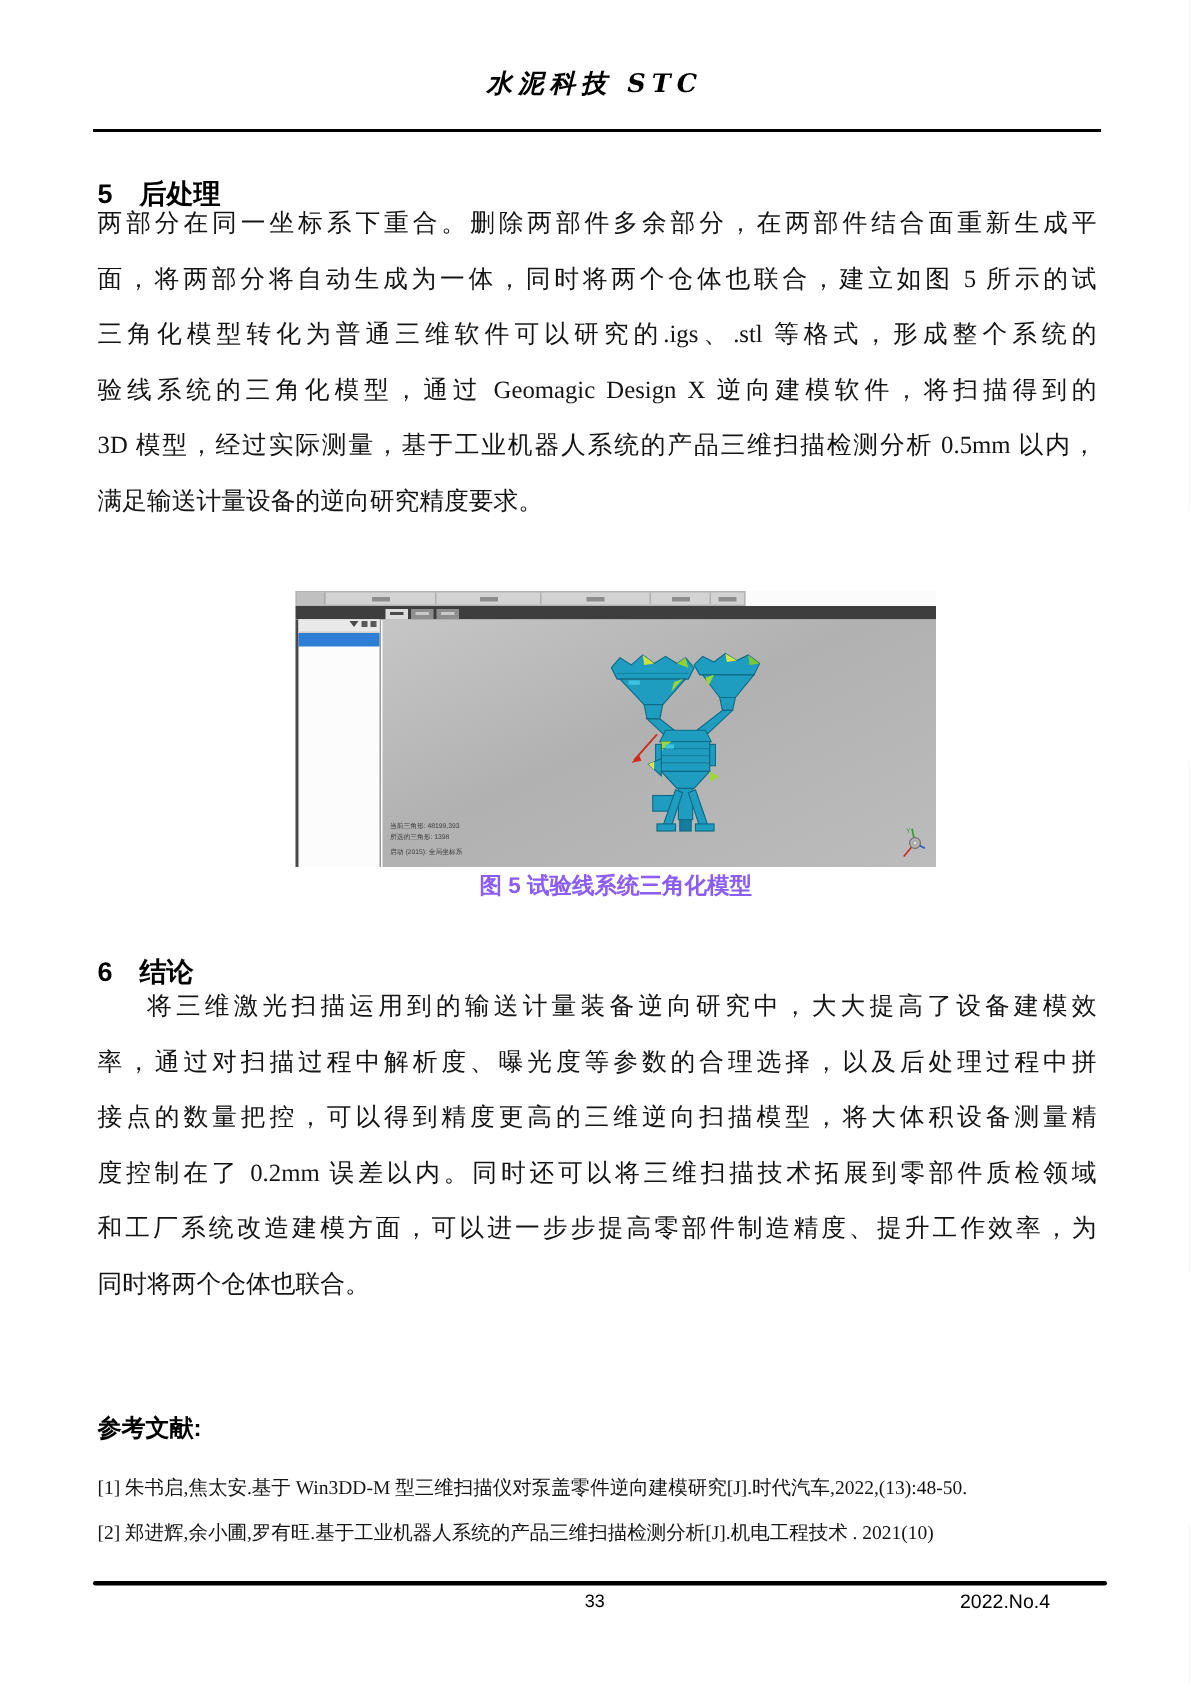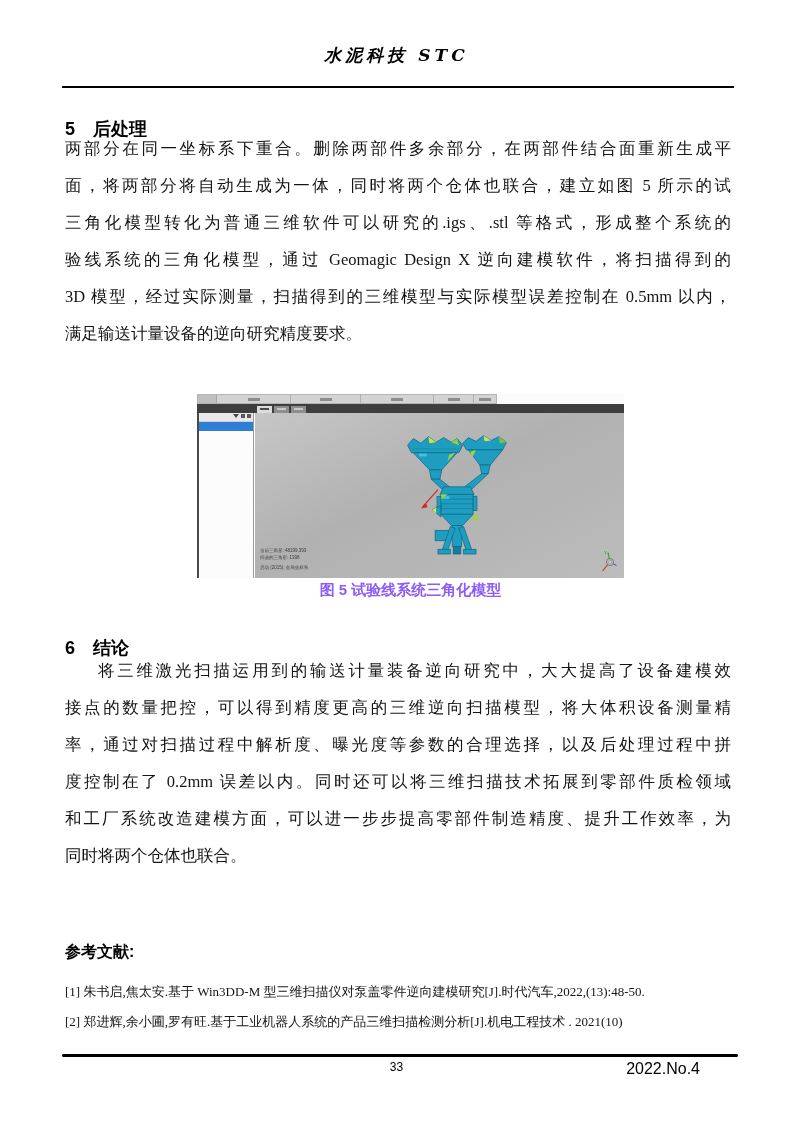--- a/index.html
+++ b/index.html
@@ -68,39 +68,39 @@
   .refs-heading{position:absolute;left:65px;top:942px;font-family:"Liberation Sans",sans-serif;
       font-weight:700;font-size:16px;color:#000;}
   .refs{position:absolute;left:65px;top:977px;width:680px;}
   .ref-item{height:30px;line-height:30px;font-size:13px;white-space:nowrap;color:#141414;}
 
   
   .footer-rule{position:absolute;top:1054px;left:62px;width:676px;height:2.5px;background:#000;border-radius:2px;}
   .footer-page{position:absolute;top:1060px;left:62px;width:669px;text-align:center;
       font-family:"Liberation Sans",sans-serif;font-size:12px;color:#000;}
   .footer-issue{position:absolute;top:1060px;right:93px;
-      font-family:"Liberation Sans",sans-serif;font-size:16px;color:#000;}
+      font-family:"Liberation Sans",sans-serif;font-size:13px;color:#000;}
 </style>
 </head>
 <body>
 
 <div class="page">
 
   <div class="journal-title">水泥科技 STC</div>
   <div class="header-rule"></div>
 
   <div class="sec-head" id="sec5-head">
     <span class="num">5</span><span>后处理</span>
   </div>
   <div class="para" id="para1">
     <div class="bl">两部分在同一坐标系下重合。删除两部件多余部分，在两部件结合面重新生成平</div>
     <div class="bl">面，将两部分将自动生成为一体，同时将两个仓体也联合，建立如图 5 所示的试</div>
     <div class="bl">三角化模型转化为普通三维软件可以研究的.igs、.stl 等格式，形成整个系统的</div>
     <div class="bl">验线系统的三角化模型，通过 Geomagic Design X 逆向建模软件，将扫描得到的</div>
-    <div class="bl">3D 模型，经过实际测量，扫描得到的三维模型与实际模型误差控制在 0.5mm 以内，</div>
+    <div class="bl">3D 模型，经过实际测量，基于工业机器人系统的产品三维扫描检测分析 0.5mm 以内，</div>
     <div class="bl last">满足输送计量设备的逆向研究精度要求。</div>
   </div>
 
   <div class="figure">
     <div class="menubar">
       <div class="graypart">
         <div class="menu-btn"></div>
         <div class="menu-seg" style="width:75px">
             <div class="seg-mark"></div>
           </div>
@@ -211,22 +211,22 @@
     </div>
   </div>
 
   <div class="fig-caption">图 5 试验线系统三角化模型</div>
 
   <div class="sec-head" id="sec6-head">
     <span class="num">6</span><span>结论</span>
   </div>
   <div class="para" id="para2">
     <div class="bl first">将三维激光扫描运用到的输送计量装备逆向研究中，大大提高了设备建模效</div>
+    <div class="bl">率，通过对扫描过程中解析度、曝光度等参数的合理选择，以及后处理过程中拼</div>
     <div class="bl">接点的数量把控，可以得到精度更高的三维逆向扫描模型，将大体积设备测量精</div>
-    <div class="bl">率，通过对扫描过程中解析度、曝光度等参数的合理选择，以及后处理过程中拼</div>
     <div class="bl">度控制在了 0.2mm 误差以内。同时还可以将三维扫描技术拓展到零部件质检领域</div>
     <div class="bl">和工厂系统改造建模方面，可以进一步步提高零部件制造精度、提升工作效率，为</div>
     <div class="bl last">同时将两个仓体也联合。</div>
   </div>
 
   <div class="refs-heading">参考文献:</div>
   <div class="refs">
     <div class="ref-item">[1] 朱书启,焦太安.基于 Win3DD-M 型三维扫描仪对泵盖零件逆向建模研究[J].时代汽车,2022,(13):48-50.</div>
     <div class="ref-item">[2] 郑进辉,余小圃,罗有旺.基于工业机器人系统的产品三维扫描检测分析[J].机电工程技术 . 2021(10)</div>
   </div>

